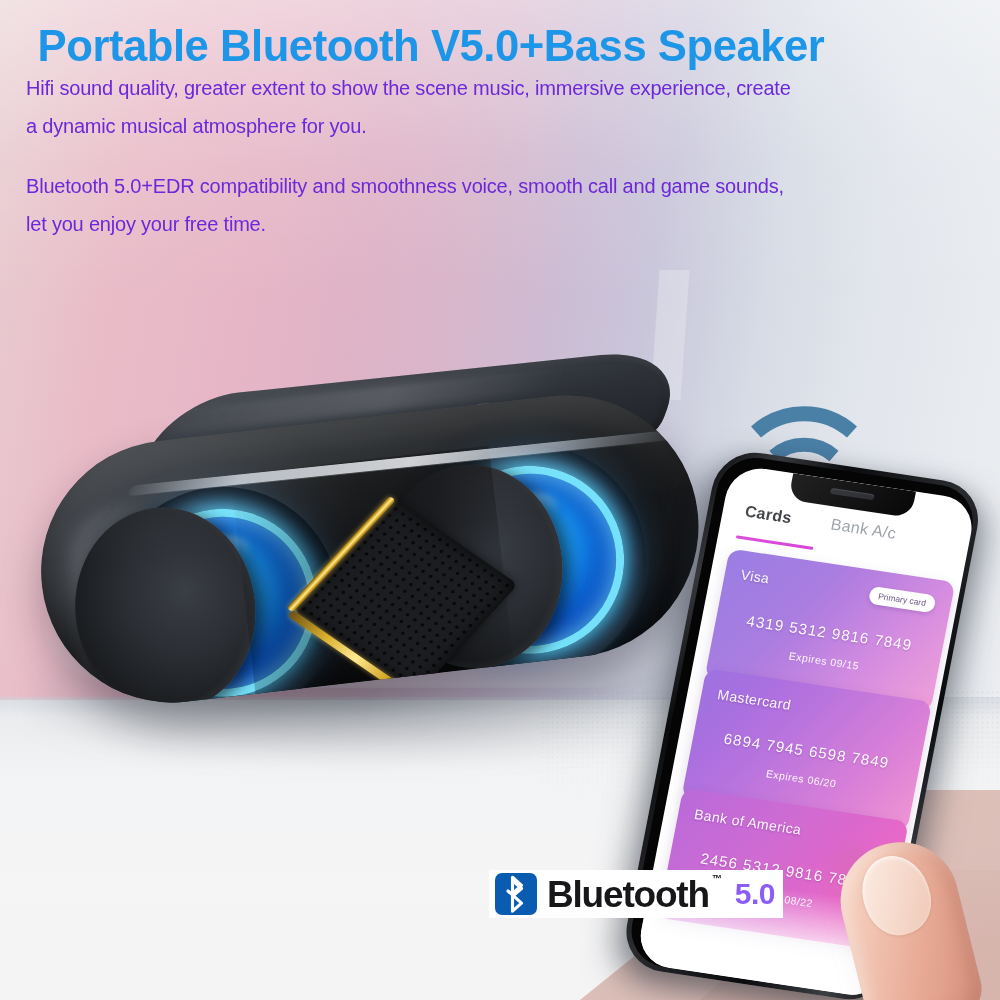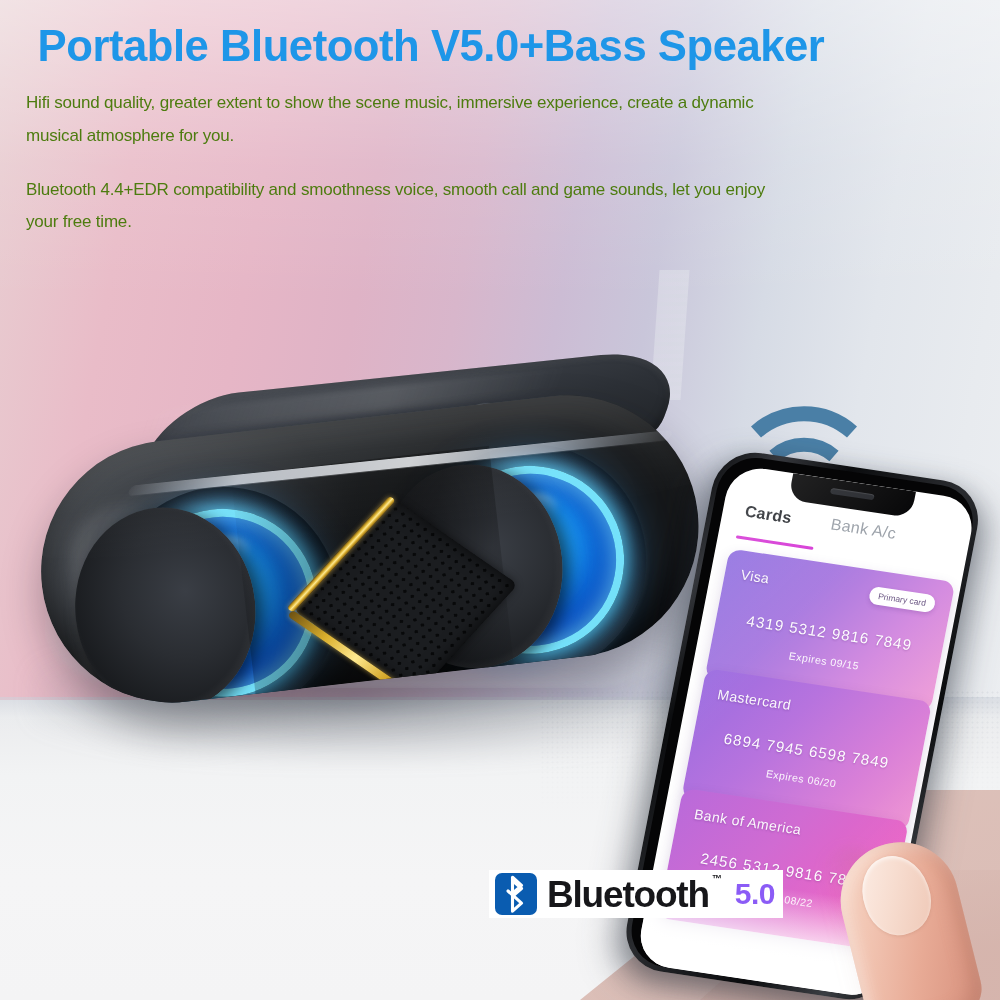--- a/index.html
+++ b/index.html
@@ -108,25 +108,25 @@
     font-size: 45px;
     line-height: 1.05;
     letter-spacing: -0.5px;
     color: #1e96e8;
     text-align: center;
     transform: scaleX(0.97);
     transform-origin: center;
     white-space: nowrap;
   }
   .body-copy {
-    margin-top: 18px;
-    font-family: "Liberation Sans", sans-serif;
-    font-size: 17px;
+    margin-top: 0;
+    font-family: "Liberation Sans", sans-serif;
+    font-size: 20px;
     line-height: 1.9;
-    color: #4d7c0f;
+    color: #6d28d9;
     letter-spacing: -0.2px;
   }
   .body-copy p { margin: 0; }
   .body-copy p + p { margin-top: 22px; }
 
   
   .speaker-scene {
     position: absolute;
     left: 0; top: 330px;
     width: 760px; height: 470px;
@@ -628,21 +628,21 @@
   <div class="bg-floor"></div>
   <div class="bg-floor-line"></div>
   <div class="bg-speckle"></div>
   <div class="bg-beige-wedge"></div>
   <div class="bg-beige-wedge2"></div>
 
   <div class="header">
     <div class="title">Portable Bluetooth V5.0+Bass Speaker</div>
     <div class="body-copy">
       <p>Hifi sound quality, greater extent to show the scene music, immersive experience, create a dynamic musical atmosphere for you.</p>
-      <p>Bluetooth 4.4+EDR compatibility and smoothness voice, smooth call and game sounds,  let you enjoy your free time.</p>
+      <p>Bluetooth 5.0+EDR compatibility and smoothness voice, smooth call and game sounds,  let you enjoy your free time.</p>
     </div>
   </div>
 
   <div class="speaker-scene">
 
     <div class="spk-shadow"></div>
 
     <div class="spk-reflection">
       <div class="refl-body"></div>
       <div class="refl-glow l"></div>

